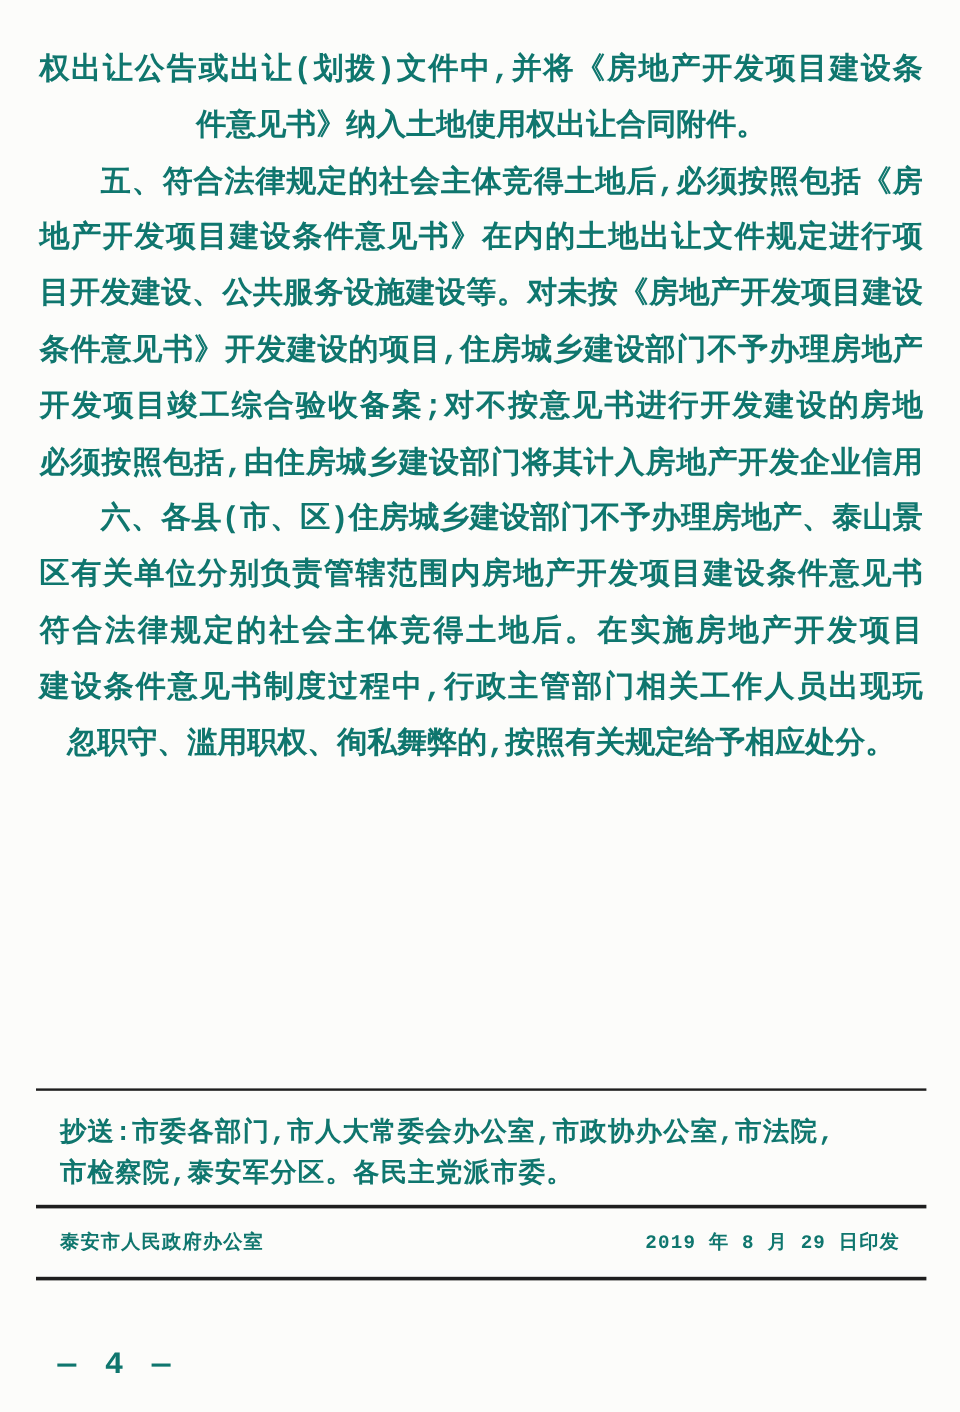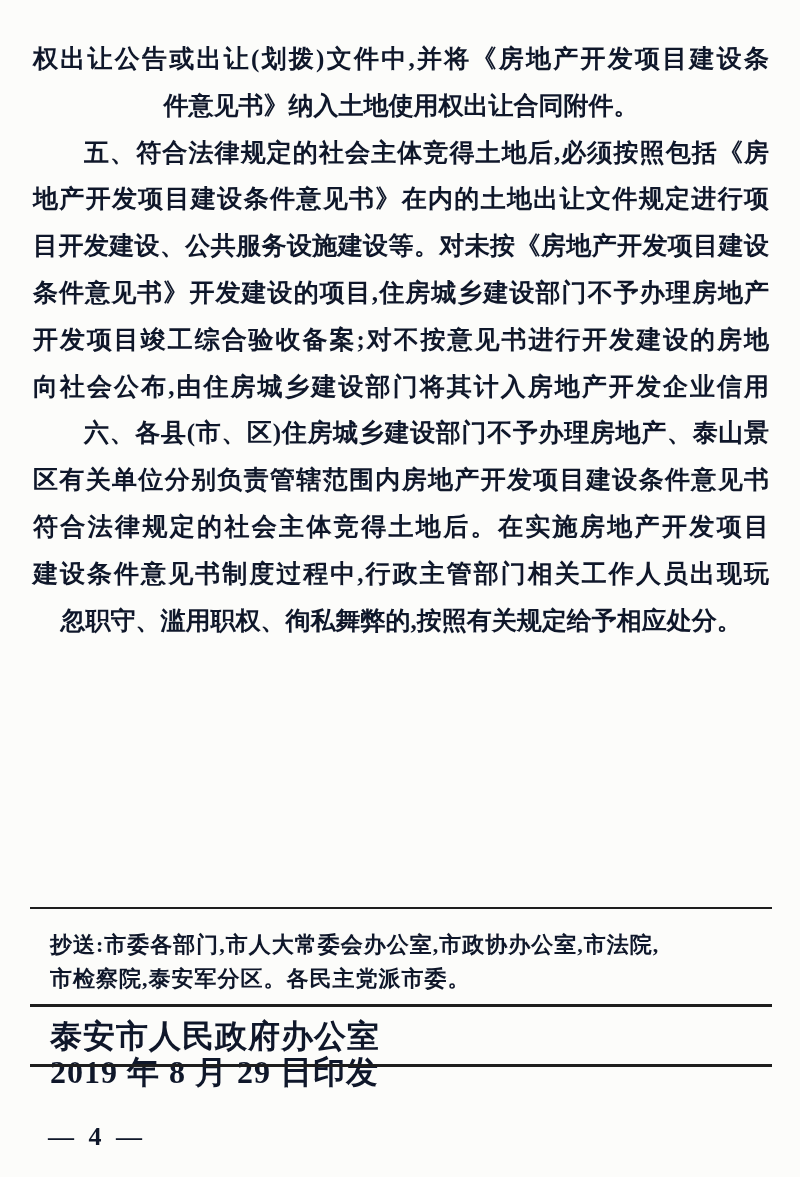--- a/index.html
+++ b/index.html
@@ -6,22 +6,22 @@
     margin: 0;
     padding: 0;
     background: #ffffff;
   }
   .page {
     position: relative;
     width: 800px;
     height: 1177px;
     background: #fcfcfa;
     overflow: hidden;
-    font-family: Liberation Serif, serif;
-    color: #0f172a;
+    font-family: Liberation Mono, monospace;
+    color: #0f766e;
   }
   
   .doc-body {
     position: absolute;
     top: 36px;
     left: 33px;
     width: 736px;
   }
   .bline {
     font-size: 25px;
@@ -62,25 +62,24 @@
   }
   
   .footer-row {
     position: absolute;
     top: 1018px;
     left: 50px;
     width: 700px;
     display: flex;
     justify-content: space-between;
     align-items: baseline;
-    font-size: 32px;
+    font-size: 16px;
     line-height: 36px;
     font-weight: 600;
     letter-spacing: 1px;
-    flex-direction: column;
   }
   
   .page-number {
     position: absolute;
     top: 1122px;
     left: 48px;
     font-size: 26px;
     font-weight: 600;
     letter-spacing: 4px;
   }
@@ -91,21 +90,21 @@
 <div class="page">
 
   <div class="doc-body">
     <div class="bline fill">权出让公告或出让(划拨)文件中,并将《房地产开发项目建设条</div>
     <div class="bline">件意见书》纳入土地使用权出让合同附件。</div>
     <div class="bline fill indent">五、符合法律规定的社会主体竞得土地后,必须按照包括《房</div>
     <div class="bline fill">地产开发项目建设条件意见书》在内的土地出让文件规定进行项</div>
     <div class="bline fill">目开发建设、公共服务设施建设等。对未按《房地产开发项目建设</div>
     <div class="bline fill">条件意见书》开发建设的项目,住房城乡建设部门不予办理房地产</div>
     <div class="bline fill">开发项目竣工综合验收备案;对不按意见书进行开发建设的房地</div>
-    <div class="bline fill">向社会公布,由住房城乡建设部门将其计入房地产开发企业信用</div>
+    <div class="bline fill">必须按照包括,由住房城乡建设部门将其计入房地产开发企业信用</div>
     <div class="bline fill indent">六、各县(市、区)住房城乡建设部门不予办理房地产、泰山景</div>
     <div class="bline fill">区有关单位分别负责管辖范围内房地产开发项目建设条件意见书</div>
     <div class="bline fill">符合法律规定的社会主体竞得土地后。在实施房地产开发项目</div>
     <div class="bline fill">建设条件意见书制度过程中,行政主管部门相关工作人员出现玩</div>
     <div class="bline">忽职守、滥用职权、徇私舞弊的,按照有关规定给予相应处分。</div>
   </div>
 
   <div class="rule rule-a"></div>
 
   <div class="cc-block">

